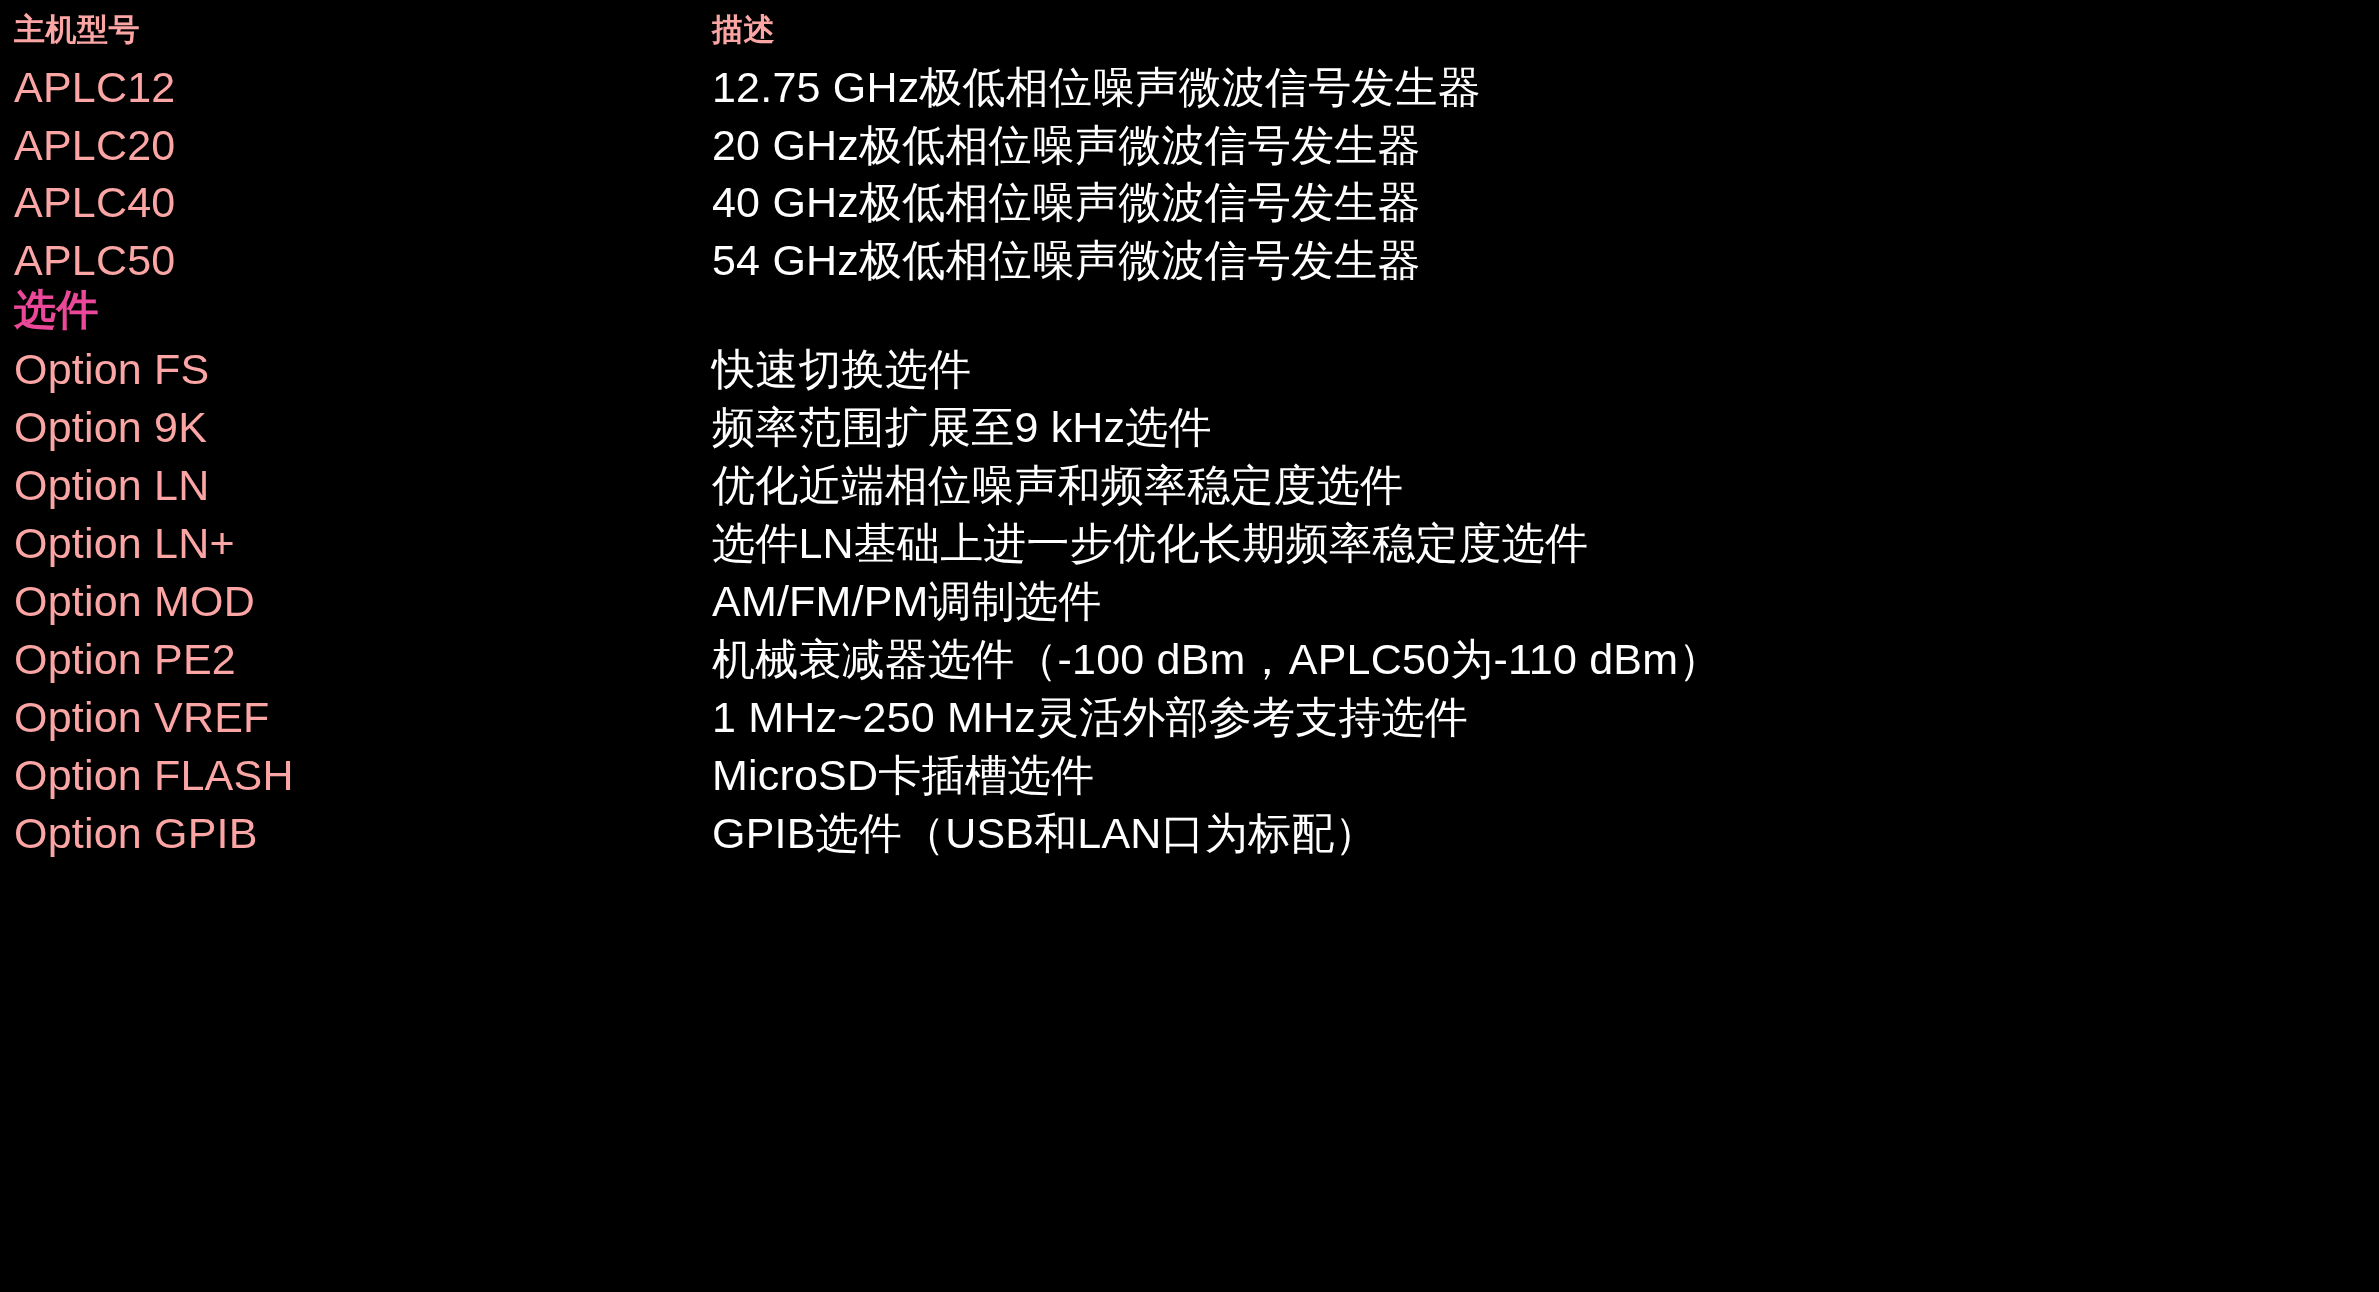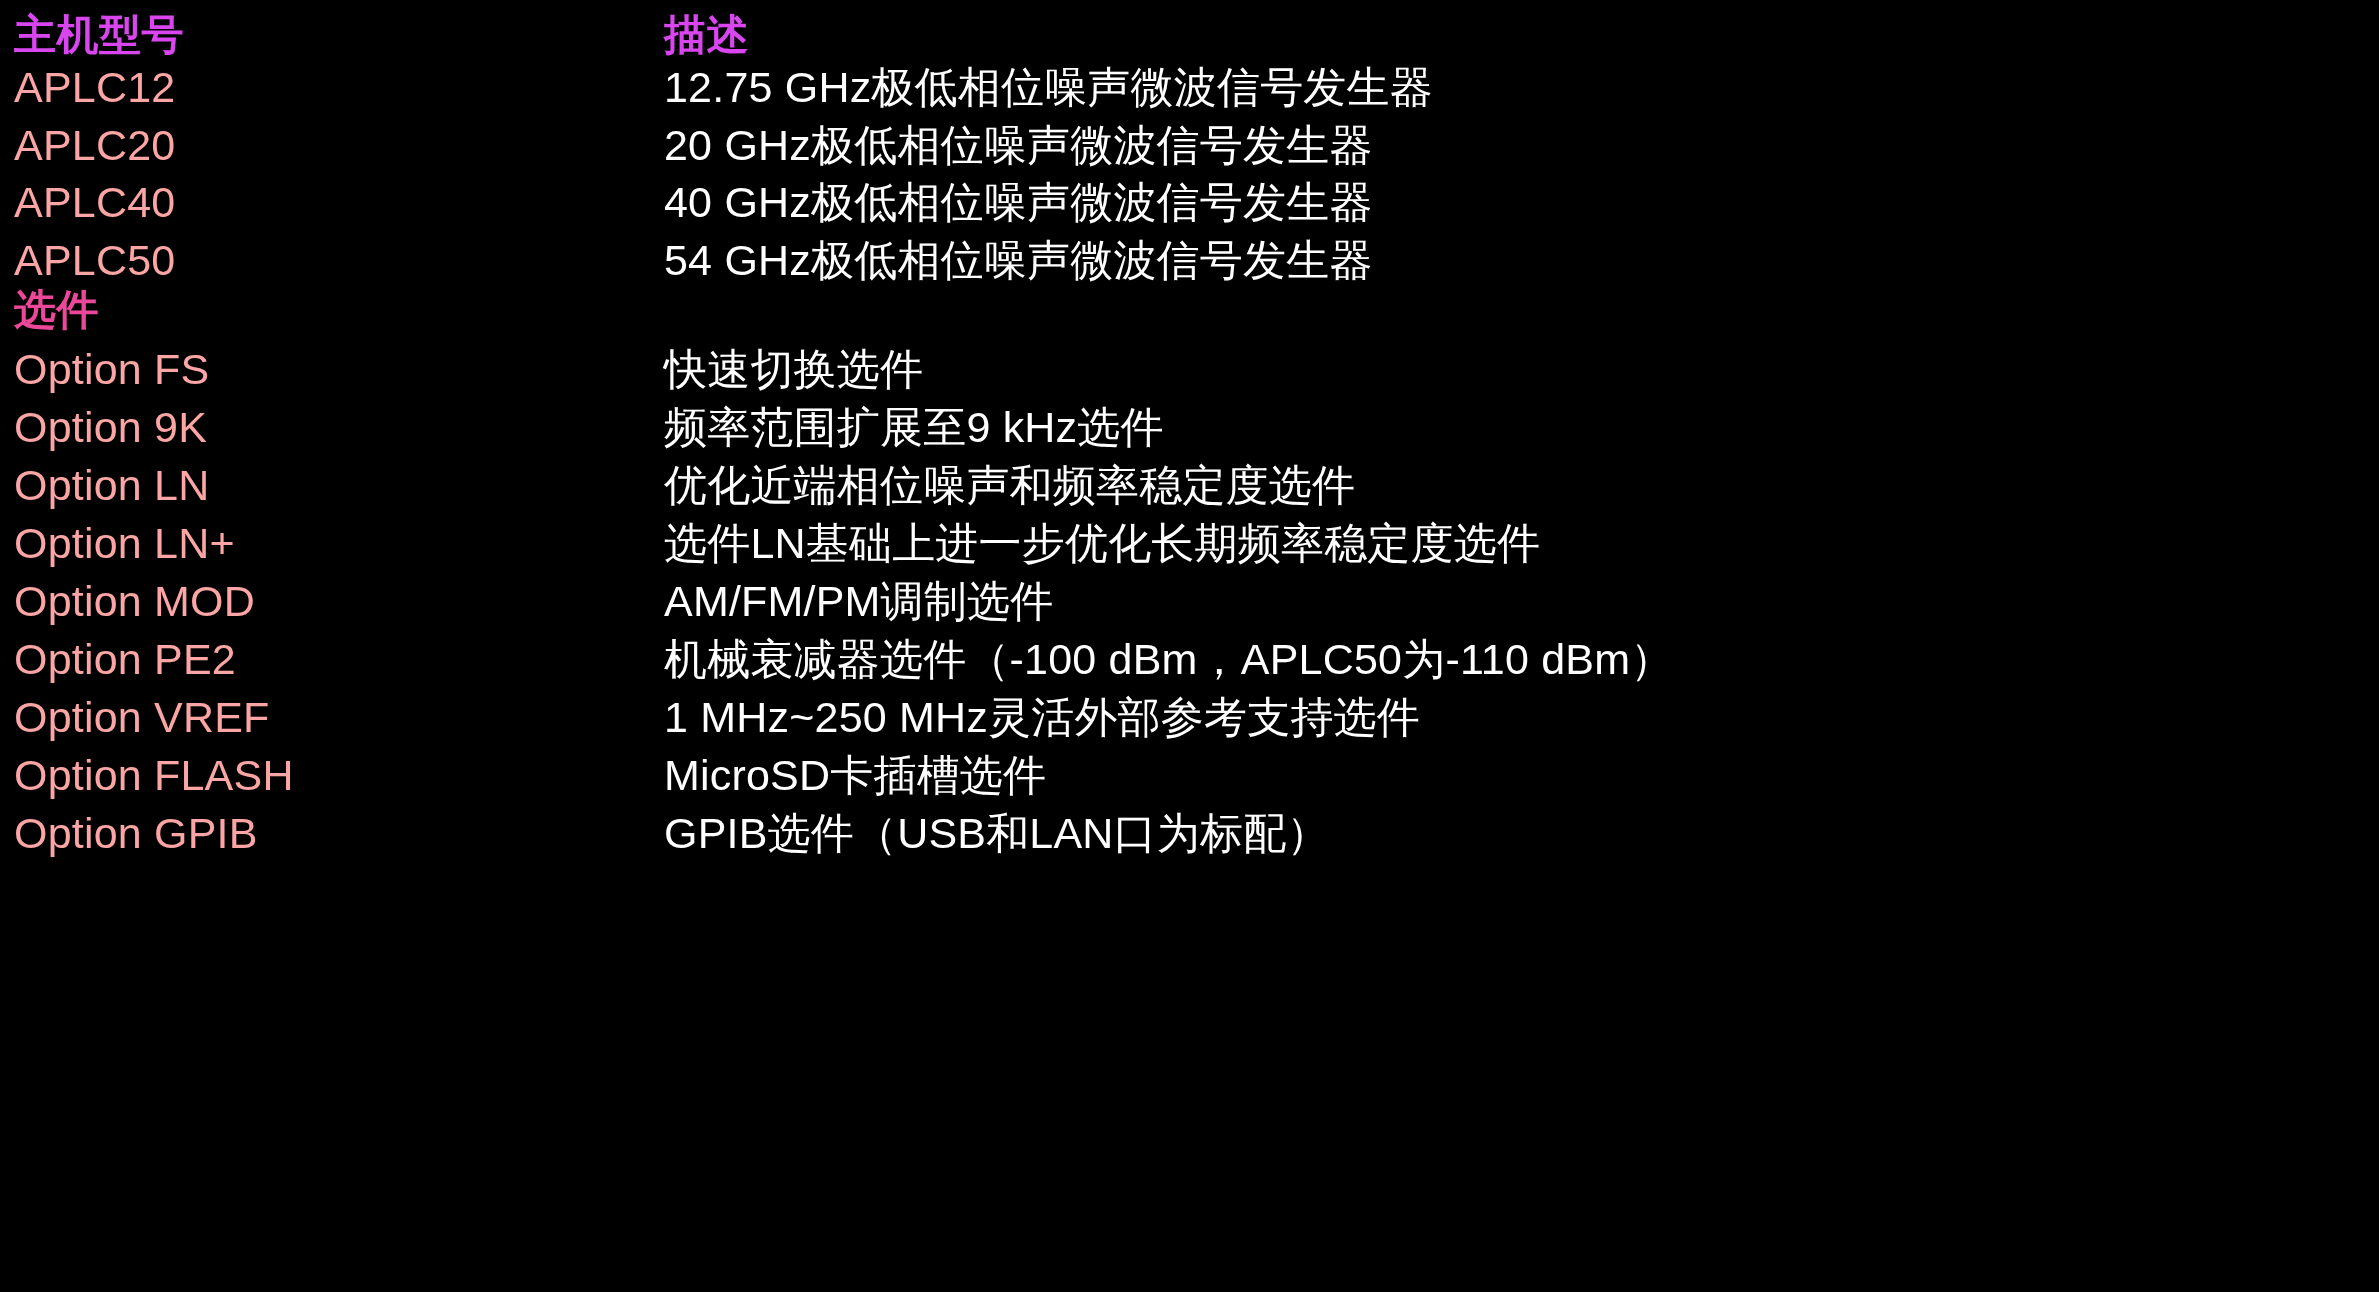--- a/index.html
+++ b/index.html
@@ -32,31 +32,31 @@
 
   .cell-model {
     position: absolute;
     left: 14px;
     white-space: nowrap;
     line-height: 1;
   }
 
   .cell-desc {
     position: absolute;
-    left: 664px;
+    left: 712px;
     white-space: nowrap;
     line-height: 1;
   }
 
   
   .row-header .cell-model,
   .row-header .cell-desc {
-    font-size: 42px;
+    font-size: 31px;
     font-weight: bold;
-    color: #d946ef;
+    color: #fca5a5;
     letter-spacing: 0.5px;
   }
 
   
   .row-section .cell-model {
     font-size: 42px;
     font-weight: bold;
     color: #ec4899;
     letter-spacing: 0.5px;
   }

